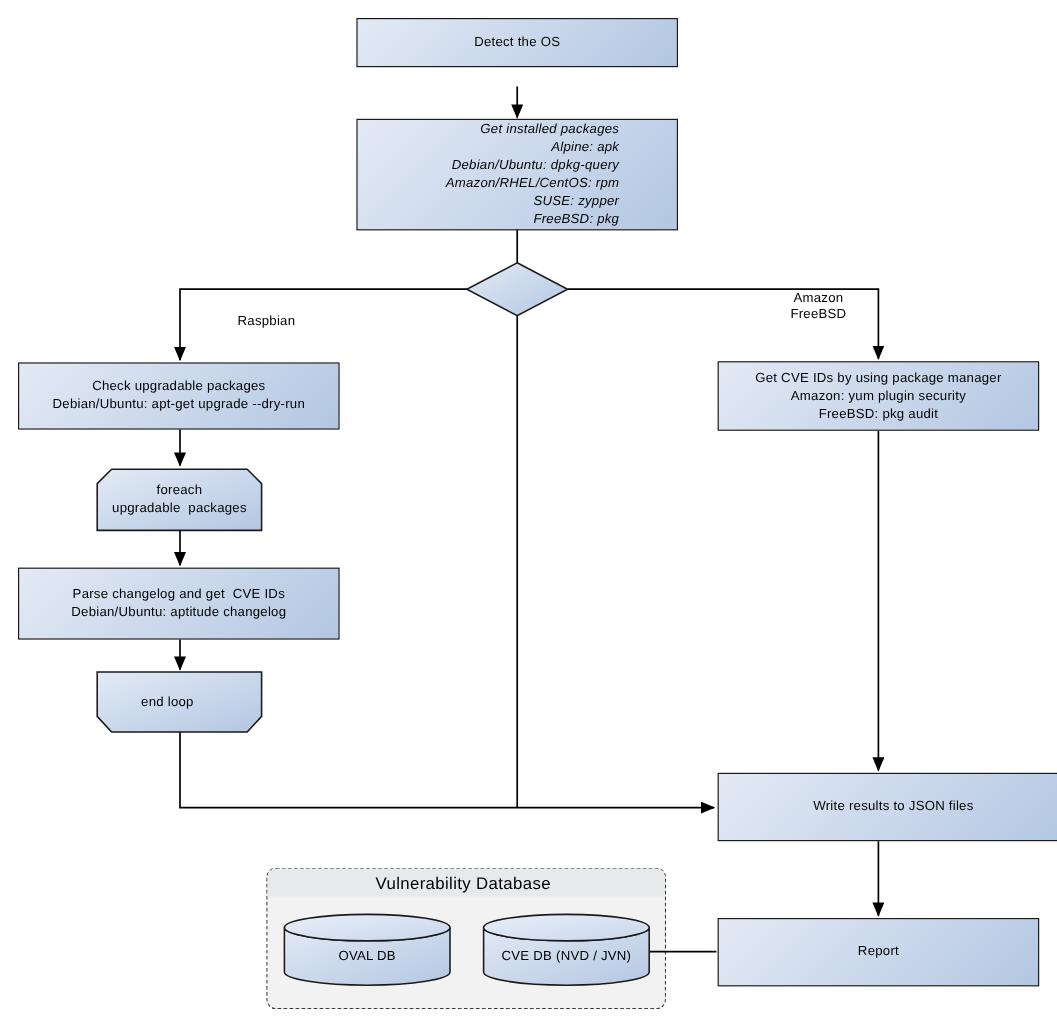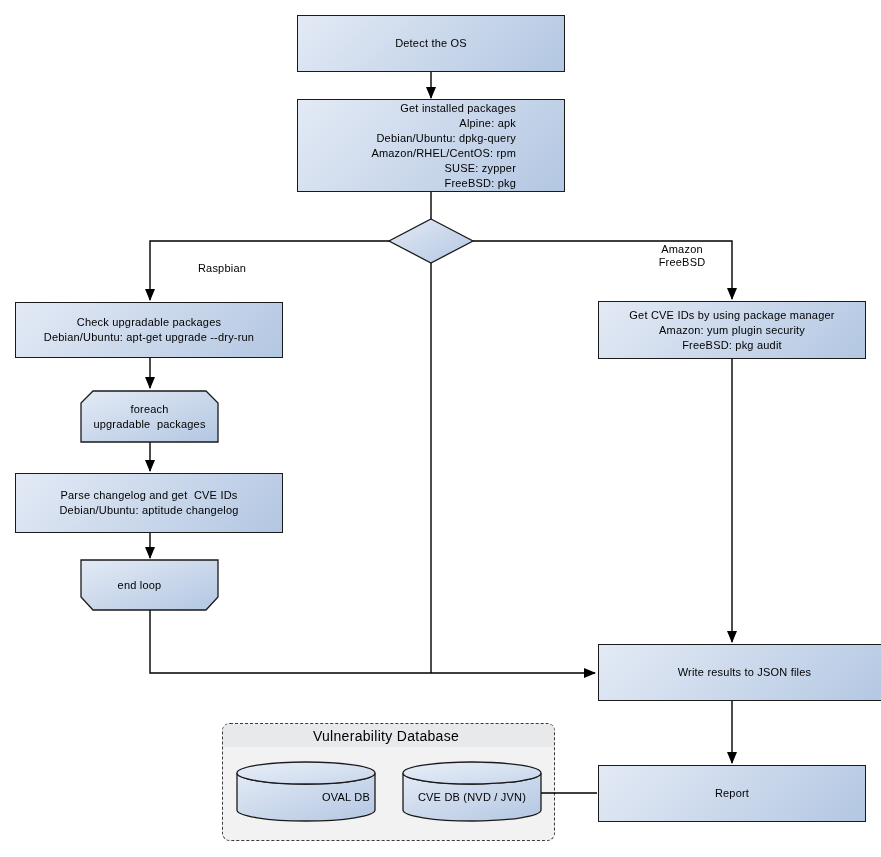--- a/index.html
+++ b/index.html
@@ -34,20 +34,21 @@
     font-size: 11px;
     line-height: 15px;
     letter-spacing: 0.2px;
     white-space: pre-wrap;
     z-index: 3;
   }
   .node.right-align {
     justify-content: flex-end;
     text-align: right;
     padding-right: 48px;
+    font-style: italic;
   }
   .shape-label {
     position: absolute;
     display: flex;
     align-items: center;
     justify-content: center;
     text-align: center;
     font-size: 11px;
     line-height: 15px;
     letter-spacing: 0.2px;
@@ -143,21 +144,21 @@
       <path d="M237,773 L237,810 A69,11 0 0 0 375,810 L375,773 A69,11 0 0 1 237,773 Z" fill="url(#gradNode)" stroke="#1a1a1a" stroke-width="1.3"></path>
       <ellipse cx="306" cy="773" rx="69" ry="11" fill="url(#gradCylTop)" stroke="#1a1a1a" stroke-width="1.3"></ellipse>
     </g>
 
     <g>
       <path d="M403,773 L403,810 A69,11 0 0 0 541,810 L541,773 A69,11 0 0 1 403,773 Z" fill="url(#gradNode)" stroke="#1a1a1a" stroke-width="1.3"></path>
       <ellipse cx="472" cy="773" rx="69" ry="11" fill="url(#gradCylTop)" stroke="#1a1a1a" stroke-width="1.3"></ellipse>
     </g>
   </svg>
 
-  <div class="node" style="left:297px; top:15px; width:268px; height:57px;">Detect the OS</div>
+  <div class="node" style="left:297px; top:15px; width:268px; height:41px;">Detect the OS</div>
 
   <div class="node right-align" style="left:297px; top:99px; width:268px; height:93px;">Get installed packages
 Alpine: apk
 Debian/Ubuntu: dpkg-query
 Amazon/RHEL/CentOS: rpm
 SUSE: zypper
 FreeBSD: pkg</div>
 
   <div class="node" style="left:15px; top:302px; width:268px; height:56px;">Check upgradable packages
 Debian/Ubuntu: apt-get upgrade --dry-run</div>
@@ -171,21 +172,21 @@
 
   <div class="node" style="left:598px; top:644px; width:293px; height:57px;">Write results to JSON files</div>
 
   <div class="node" style="left:598px; top:765px; width:268px; height:57px;">Report</div>
 
   <div class="shape-label" style="left:81px; top:391px; width:137px; height:51px;border-radius:17px;">foreach
 upgradable  packages</div>
 
   <div class="shape-label" style="left:71px; top:560px; width:137px; height:50px;">end loop</div>
 
-  <div class="shape-label" style="left:237px; top:779px; width:138px; height:36px;padding-left:40px;">OVAL DB</div>
+  <div class="shape-label" style="left:237px; top:779px; width:138px; height:36px;">OVAL DB</div>
 
   <div class="shape-label" style="left:403px; top:779px; width:138px; height:36px;">CVE DB (NVD / JVN)</div>
 
   <div class="edge-label center" style="left:177px; top:262px; width:90px;">Raspbian</div>
 
 
   <div class="edge-label center" style="left:642px; top:231px; width:80px; line-height:13.2px;margin-top:12px;">Amazon
 FreeBSD</div>
 
 </div>

